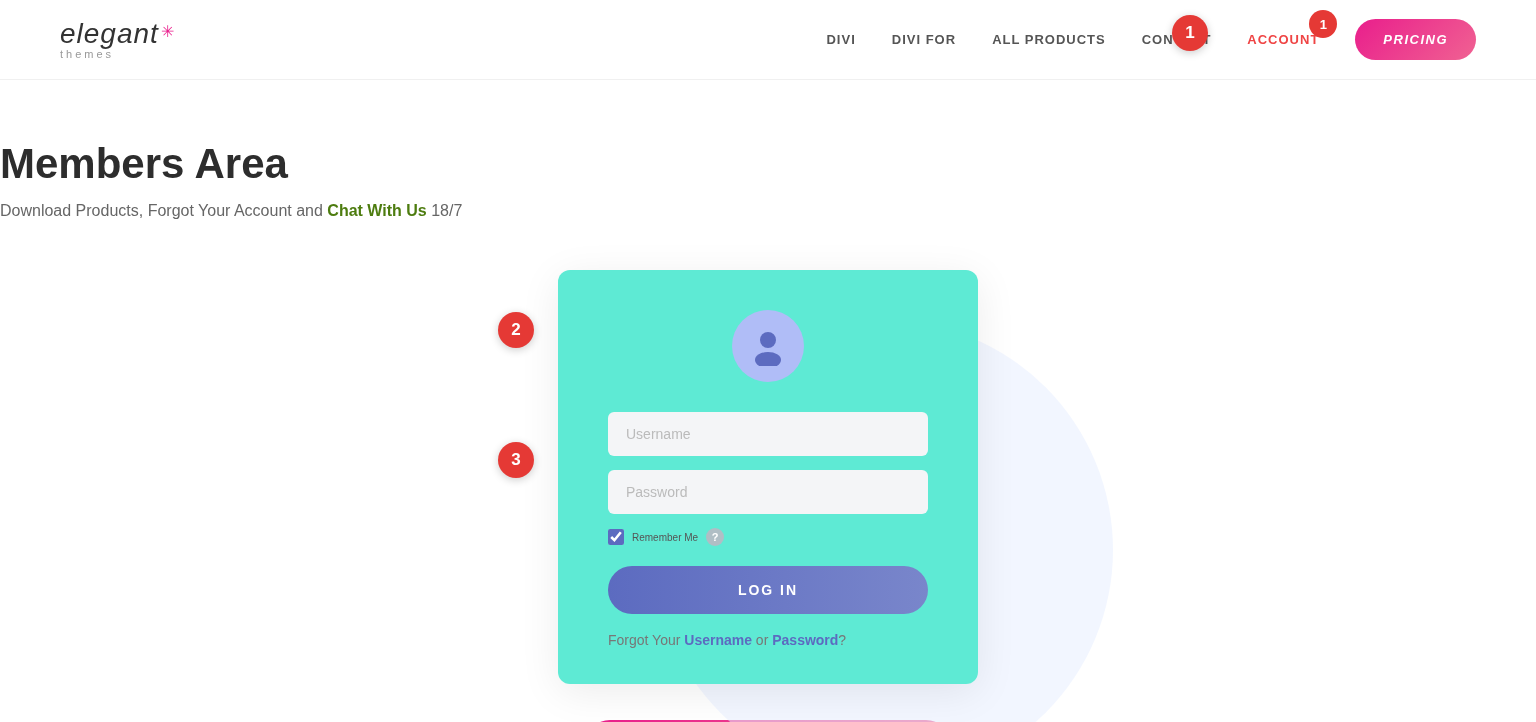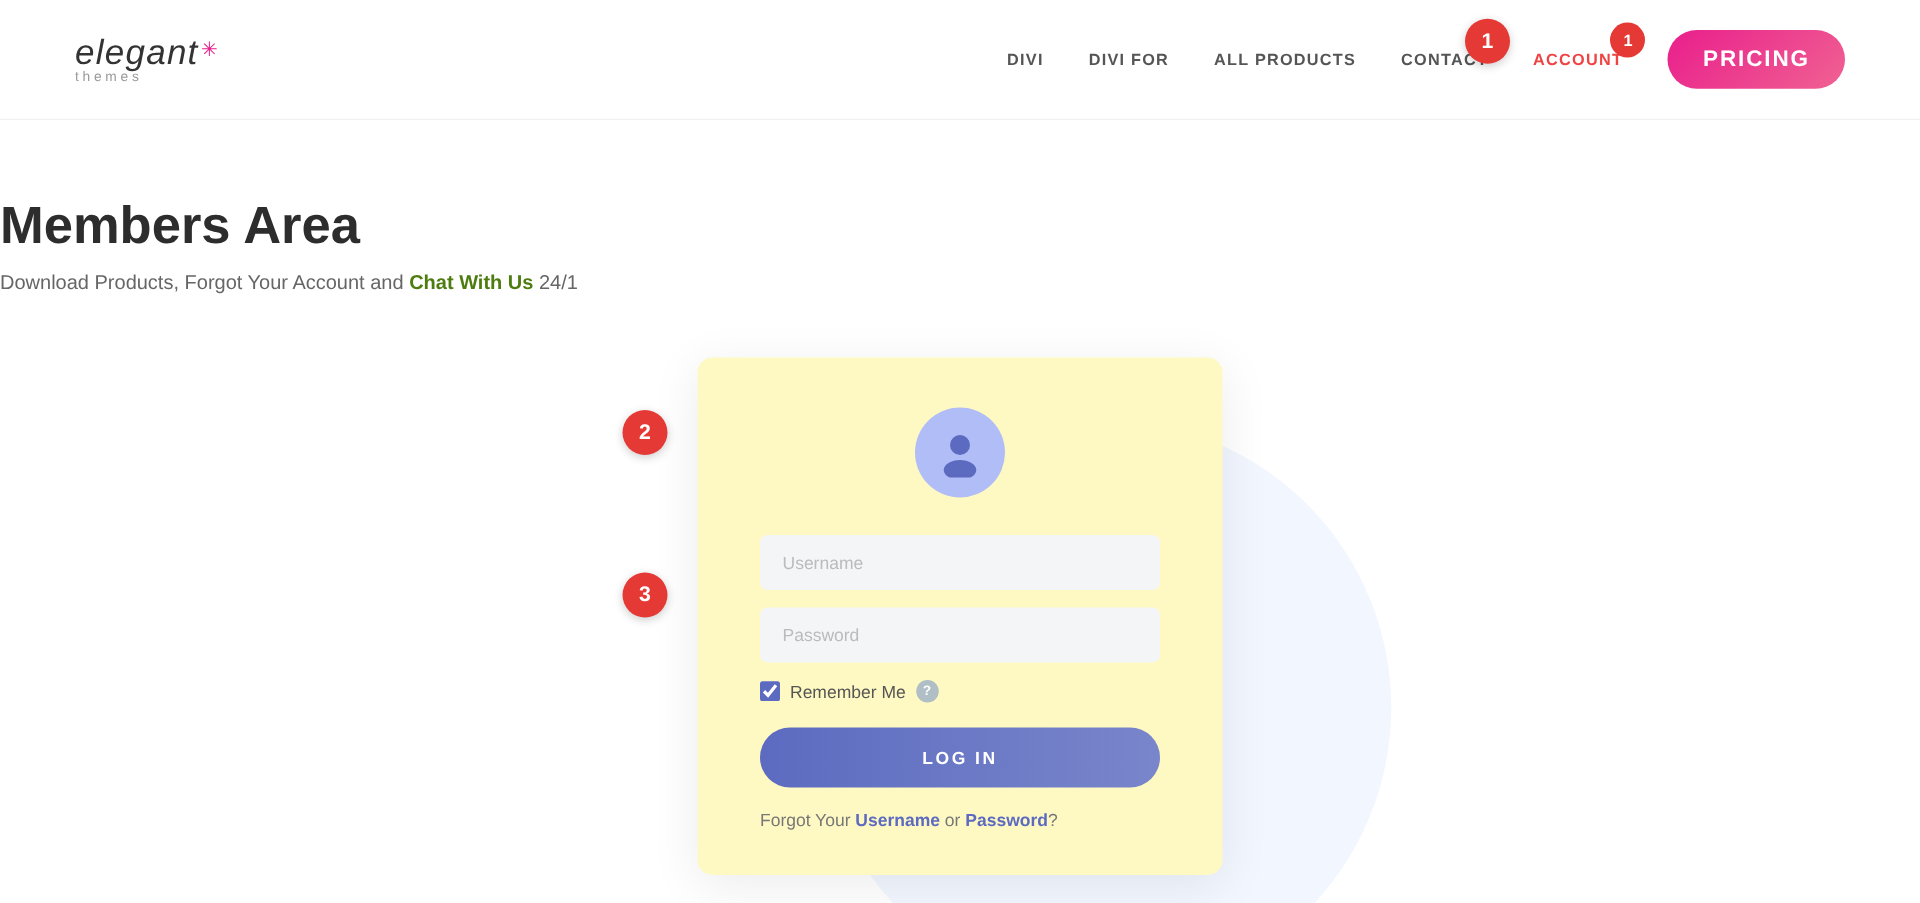--- a/index.html
+++ b/index.html
@@ -9,21 +9,21 @@
       min-height: 722px;
       overflow-x: hidden;
     }
 
     
     nav {
       display: flex;
       align-items: center;
       justify-content: space-between;
       padding: 0 60px;
-      height: 96px;
+      height: 80px;
       border-bottom: 1px solid #f0f0f0;
     }
     .logo-wrap {
       display: flex;
       align-items: center;
     }
     .logo-star {
       color: #e91e8c;
       font-size: 18px;
       margin-left: 2px;
@@ -78,28 +78,29 @@
       border-radius: 50%;
       width: 28px;
       height: 28px;
       display: flex;
       align-items: center;
       justify-content: center;
     }
     .pricing-btn {
       background: linear-gradient(135deg, #e91e8c, #f06292);
       color: #fff;
-      font-size: 18px;
+      font-size: 13px;
       font-weight: 700;
       letter-spacing: 1.5px;
       text-transform: uppercase;
       border: none;
       border-radius: 30px;
       padding: 13px 28px;
       cursor: pointer;
+      font-style: italic;
     }
 
     
     .hero {
       padding-top: 60px;
       padding-bottom: 20px;
     }
     .hero-title {
       font-size: 42px;
       font-weight: 700;
@@ -133,21 +134,21 @@
       background: #e8eeff;
       border-radius: 50%;
       top: 50px;
       left: 50%;
       transform: translateX(-25%);
       z-index: 0;
       opacity: 0.55;
     }
 
     .login-card {
-      background: #fef9c3;
+      background: #5eead4;
       border-radius: 12px;
       box-shadow: 0 8px 40px rgba(0,0,0,0.08);
       padding: 40px 50px 36px;
       width: 420px;
       position: relative;
       z-index: 1;
     }
 
     .avatar-wrap {
       display: flex;
@@ -189,21 +190,21 @@
       gap: 8px;
       margin: 14px 0 20px;
     }
     .remember-checkbox {
       width: 16px;
       height: 16px;
       accent-color: #5c6bc0;
       cursor: pointer;
     }
     .remember-label {
-      font-size: 14px;
+      font-size: 10px;
       color: #555;
     }
     .help-icon {
       width: 18px;
       height: 18px;
       background: #b0bec5;
       border-radius: 50%;
       display: flex;
       align-items: center;
       justify-content: center;
@@ -298,21 +299,21 @@
       <div class="badge">1</div>
     </div>
 
     <button class="pricing-btn">PRICING</button>
   </div>
 </nav>
 
 <section class="hero">
   <h1 class="hero-title">Members Area</h1>
   <p class="hero-sub">
-    <span>Download Products, Forgot Your Account and </span><a>Chat With Us</a><span> 24/1</span>
+    <span>Download Products, Forgot Your Account and </span><a>Chat With Us</a><span> 18/7</span>
   </p>
 </section>
 
 <div class="card-wrap">
   <div class="blob"></div>
 
   <div class="annotation" style="left: calc(50% - 270px); top: 42px;">2</div>
 
   <div class="annotation" style="left: calc(50% - 270px); top: 172px;">3</div>
 

